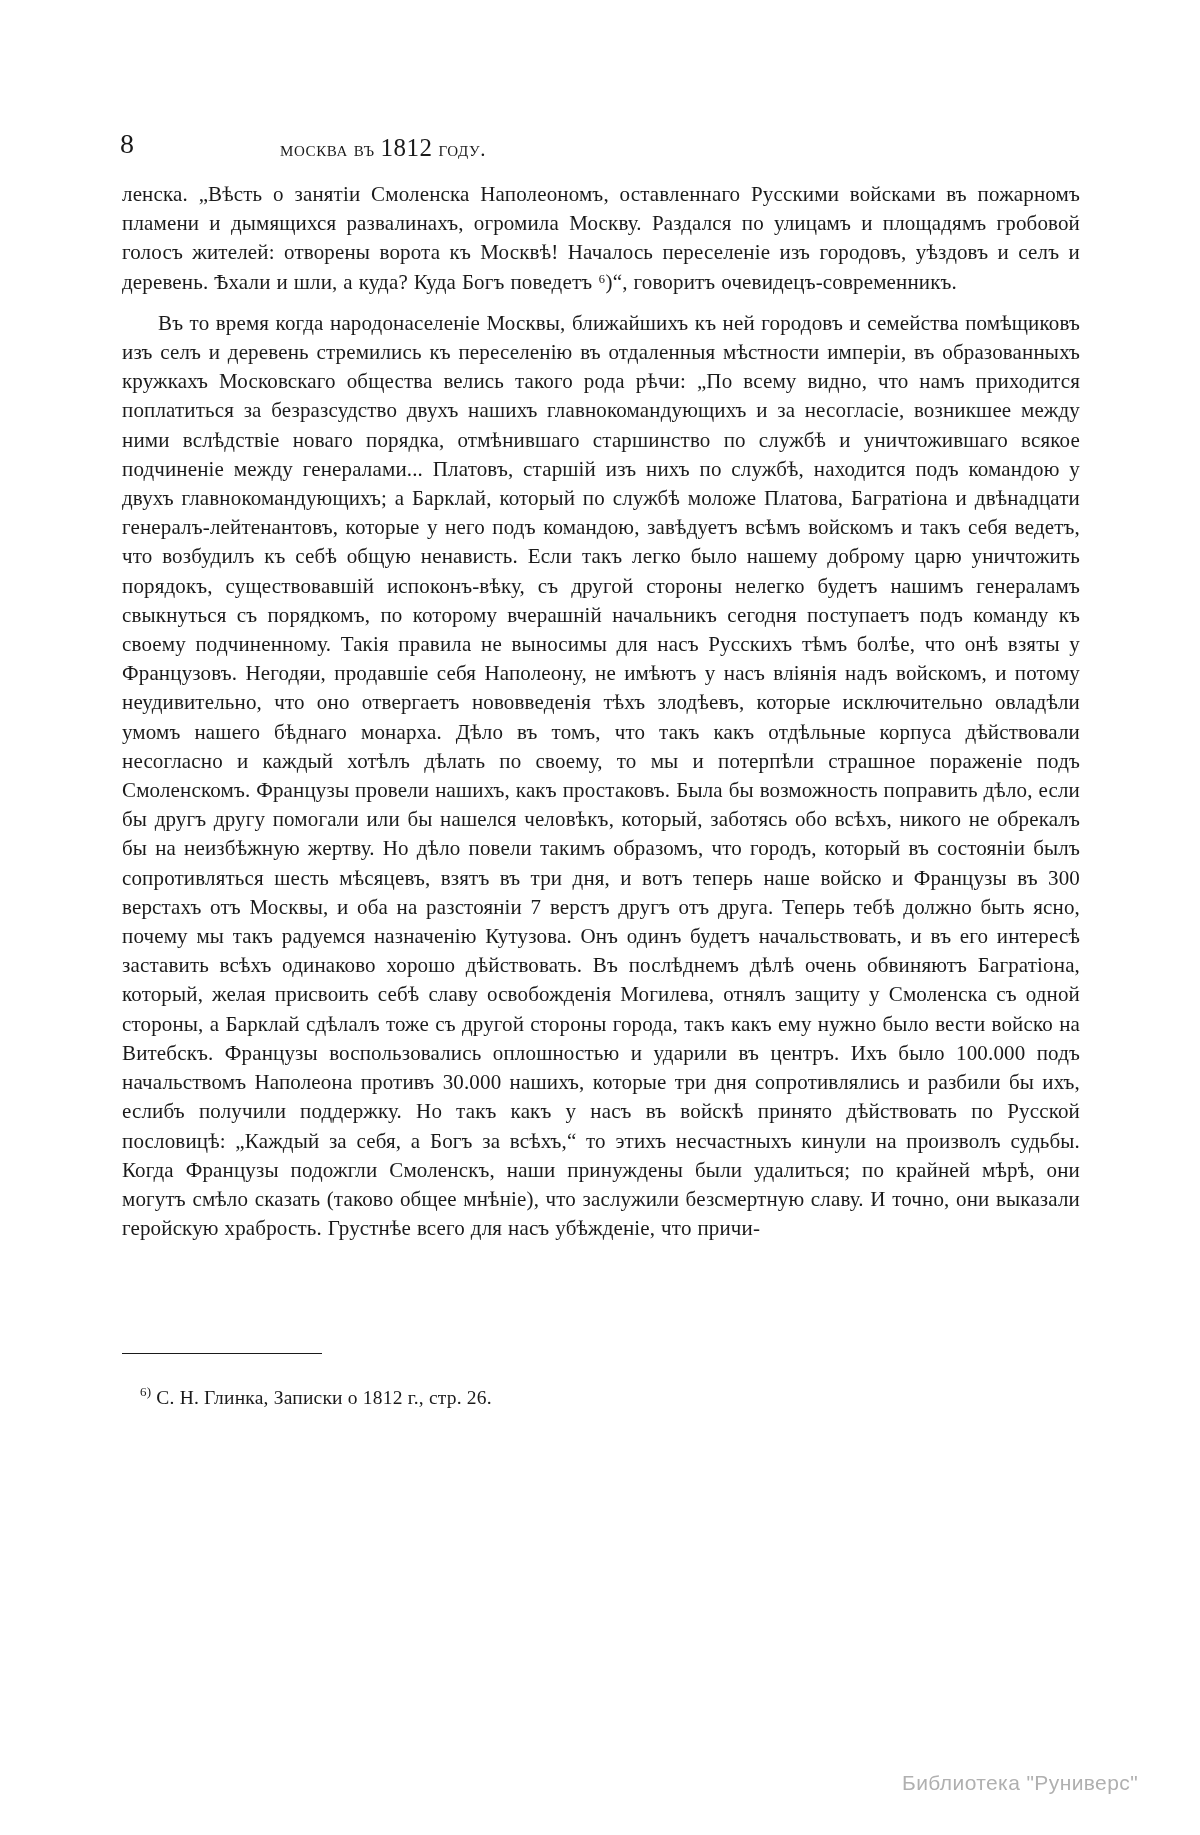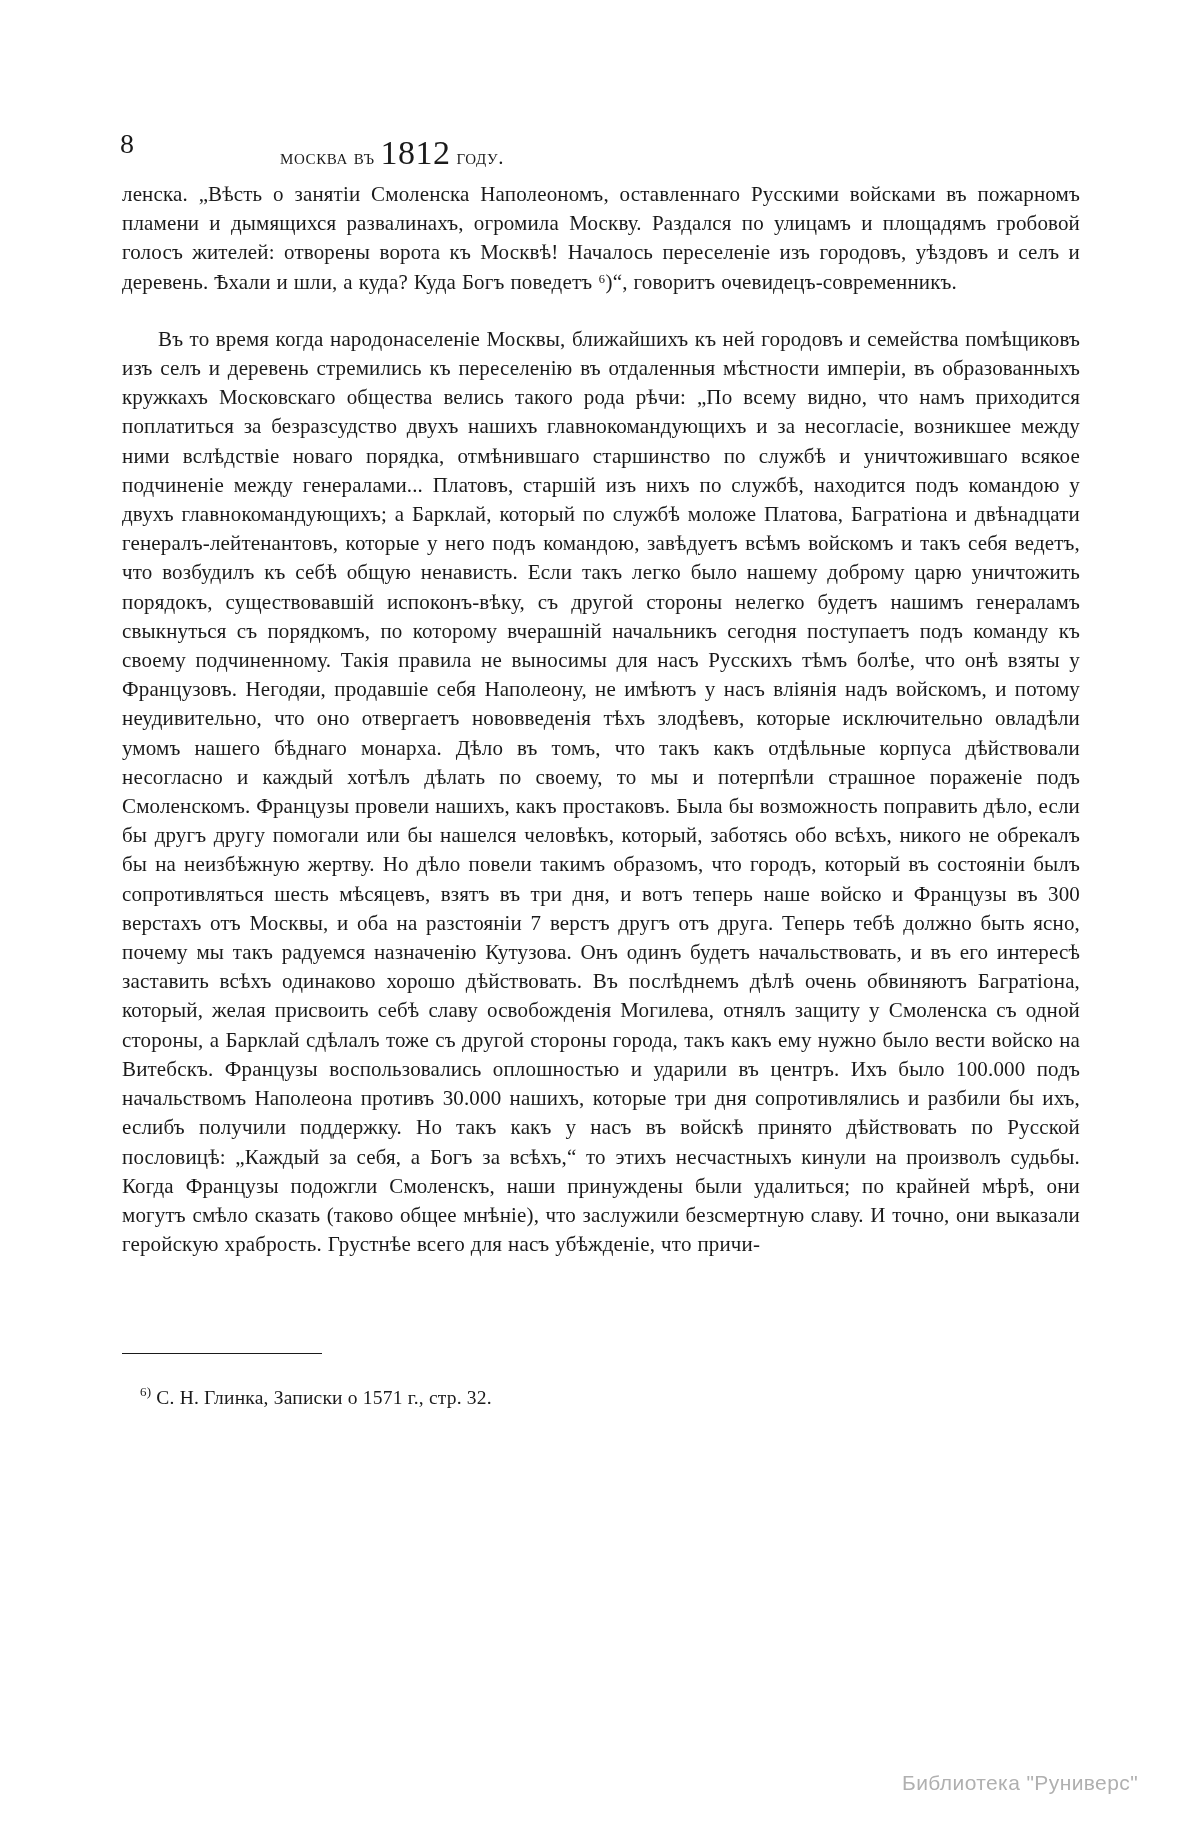--- a/index.html
+++ b/index.html
@@ -40,41 +40,41 @@
   .running-title {
     position: absolute;
     left: 160px;
     top: 6px;
     font-size: 21px;
     letter-spacing: 0.6px;
     font-variant: small-caps;
     text-transform: lowercase;
   }
   .running-title .big {
-    font-size: 34px;
+    font-size: 25px;
     letter-spacing: 0.5px;
   }
   .body-col {
     position: absolute;
     top: 180px;
     left: 122px;
     width: 958px;
   }
   p.para {
     margin: 0 0 0 0;
     font-size: 21px;
     line-height: 29.2px;
     text-align: justify;
     text-justify: inter-word;
     letter-spacing: 0.15px;
     word-spacing: 0.5px;
     hyphens: manual;
   }
   p.para + p.para {
-    margin-top: 28px;
+    margin-top: 12px;
   }
   p.indent {
     text-indent: 36px;
   }
   .footnote-rule {
     position: absolute;
     top: 1353px;
     left: 122px;
     width: 200px;
     height: 0;
@@ -115,18 +115,18 @@
 
   <div class="body-col">
     <p class="para">ленска. „Вѣсть о занятіи Смоленска Наполеономъ, оставленнаго Русскими войсками въ пожарномъ пламени и дымящихся развалинахъ, огромила Москву. Раздался по улицамъ и площадямъ гробовой голосъ жителей: отворены ворота къ Москвѣ! Началось переселеніе изъ городовъ, уѣздовъ и селъ и деревень. Ѣхали и шли, а куда? Куда Богъ поведетъ ⁶)“, говоритъ очевидецъ-современникъ.</p>
     <p class="para indent">Въ то время когда народонаселеніе Москвы, ближайшихъ къ ней городовъ и семейства помѣщиковъ изъ селъ и деревень стремились къ переселенію въ отдаленныя мѣстности имперіи, въ образованныхъ кружкахъ Московскаго общества велись такого рода рѣчи: „По всему видно, что намъ приходится поплатиться за безразсудство двухъ нашихъ главнокомандующихъ и за несогласіе, возникшее между ними вслѣдствіе новаго порядка, отмѣнившаго старшинство по службѣ и уничтожившаго всякое подчиненіе между генералами... Платовъ, старшій изъ нихъ по службѣ, находится подъ командою у двухъ главнокомандующихъ; а Барклай, который по службѣ моложе Платова, Багратіона и двѣнадцати генералъ-лейтенантовъ, которые у него подъ командою, завѣдуетъ всѣмъ войскомъ и такъ себя ведетъ, что возбудилъ къ себѣ общую ненависть. Если такъ легко было нашему доброму царю уничтожить порядокъ, существовавшій испоконъ-вѣку, съ другой стороны нелегко будетъ нашимъ генераламъ свыкнуться съ порядкомъ, по которому вчерашній начальникъ сегодня поступаетъ подъ команду къ своему подчиненному. Такія правила не выносимы для насъ Русскихъ тѣмъ болѣе, что онѣ взяты у Французовъ. Негодяи, продавшіе себя Наполеону, не имѣютъ у насъ вліянія надъ войскомъ, и потому неудивительно, что оно отвергаетъ нововведенія тѣхъ злодѣевъ, которые исключительно овладѣли умомъ нашего бѣднаго монарха. Дѣло въ томъ, что такъ какъ отдѣльные корпуса дѣйствовали несогласно и каждый хотѣлъ дѣлать по своему, то мы и потерпѣли страшное пораженіе подъ Смоленскомъ. Французы провели нашихъ, какъ простаковъ. Была бы возможность поправить дѣло, если бы другъ другу помогали или бы нашелся человѣкъ, который, заботясь обо всѣхъ, никого не обрекалъ бы на неизбѣжную жертву. Но дѣло повели такимъ образомъ, что городъ, который въ состояніи былъ сопротивляться шесть мѣсяцевъ, взятъ въ три дня, и вотъ теперь наше войско и Французы въ 300 верстахъ отъ Москвы, и оба на разстояніи 7 верстъ другъ отъ друга. Теперь тебѣ должно быть ясно, почему мы такъ радуемся назначенію Кутузова. Онъ одинъ будетъ начальствовать, и въ его интересѣ заставить всѣхъ одинаково хорошо дѣйствовать. Въ послѣднемъ дѣлѣ очень обвиняютъ Багратіона, который, желая присвоить себѣ славу освобожденія Могилева, отнялъ защиту у Смоленска съ одной стороны, а Барклай сдѣлалъ тоже съ другой стороны города, такъ какъ ему нужно было вести войско на Витебскъ. Французы воспользовались оплошностью и ударили въ центръ. Ихъ было 100.000 подъ начальствомъ Наполеона противъ 30.000 нашихъ, которые три дня сопротивлялись и разбили бы ихъ, еслибъ получили поддержку. Но такъ какъ у насъ въ войскѣ принято дѣйствовать по Русской пословицѣ: „Каждый за себя, а Богъ за всѣхъ,“ то этихъ несчастныхъ кинули на произволъ судьбы. Когда Французы подожгли Смоленскъ, наши принуждены были удалиться; по крайней мѣрѣ, они могутъ смѣло сказать (таково общее мнѣніе), что заслужили безсмертную славу. И точно, они выказали геройскую храбрость. Грустнѣе всего для насъ убѣжденіе, что причи-</p>
   </div>
 
   <div class="footnote-rule"></div>
 
   <div class="footnote">
     <sup>6)</sup>
-    <span>С. Н. Глинка, Записки о 1571 г., стр. 32.</span>
+    <span>С. Н. Глинка, Записки о 1812 г., стр. 26.</span>
   </div>
 
   <div class="watermark">Библиотека "Руниверс"</div>
 
 </div>
 
 </body></html>

